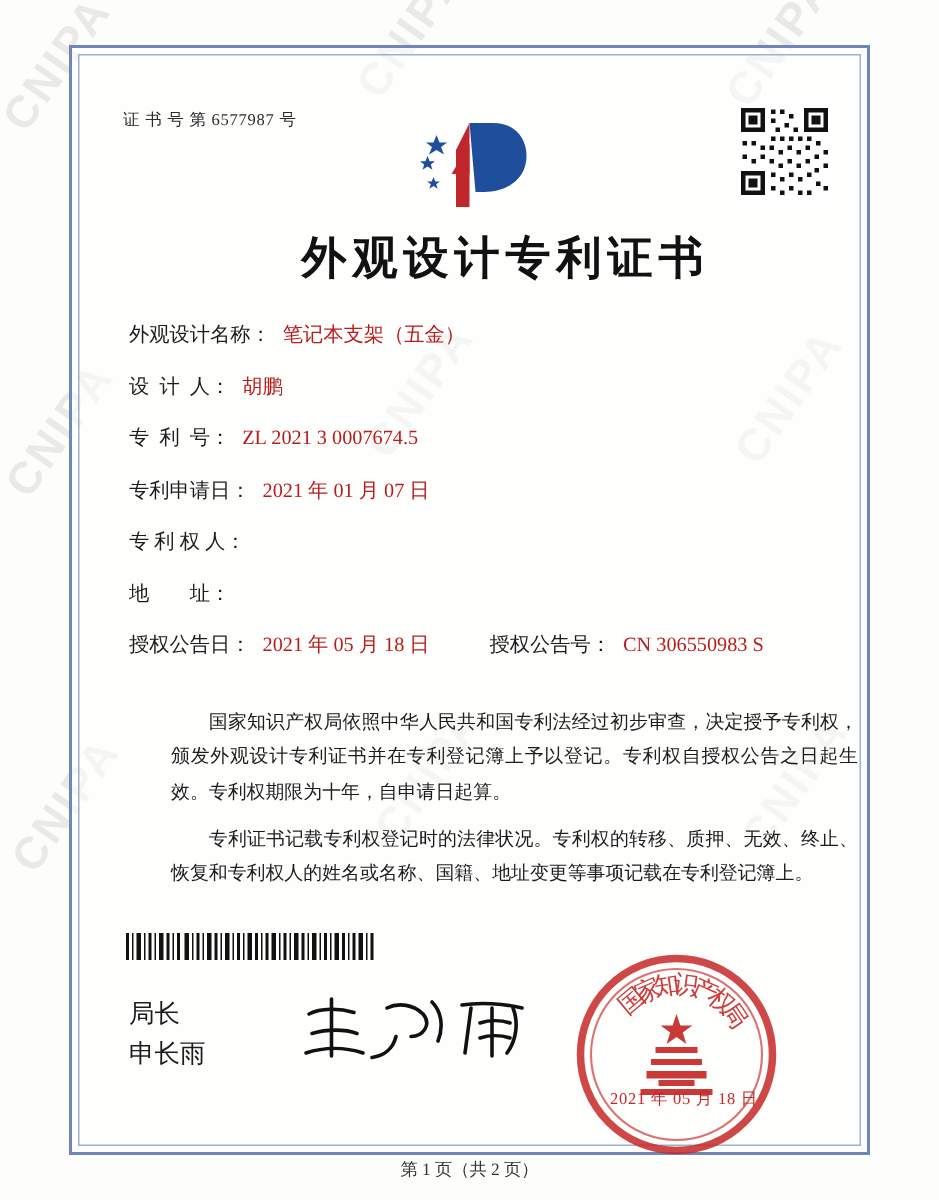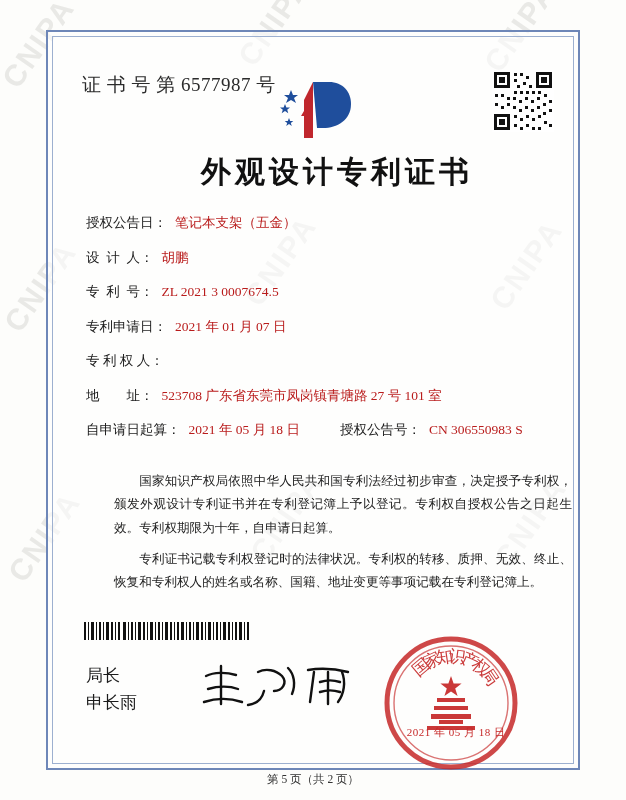--- a/index.html
+++ b/index.html
@@ -80,21 +80,21 @@
     left: 46px;
     top: 30px;
     width: 534px;
     height: 740px;
   }
 
   .cert-number {
     position: absolute;
     left: 36px;
     top: 42px;
-    font-size: 19px;
+    font-size: 11px;
     color: #2b2b2b;
     letter-spacing: 0.5px;
   }
 
   
   .emblem {
     position: absolute;
     left: 227px;
     top: 46px;
     width: 82px;
@@ -314,44 +314,43 @@
             <rect x="46" y="57" width="3" height="3"></rect>
             <rect x="57" y="54" width="3" height="3"></rect>
         </g>
       </svg>
     </div>
 
     <div class="doc-title">外观设计专利证书</div>
 
     <div class="fields">
       <div class="field-row">
-        <span class="field-label">授权公告日：</span>
+        <span class="field-label">外观设计名称：</span>
         <span class="field-value">笔记本支架（五金）</span>
       </div>
       <div class="field-row">
         <span class="field-label">设  计  人：</span>
         <span class="field-value">胡鹏</span>
       </div>
       <div class="field-row">
         <span class="field-label">专  利  号：</span>
         <span class="field-value">ZL 2021 3 0007674.5</span>
       </div>
       <div class="field-row">
         <span class="field-label">专利申请日：</span>
         <span class="field-value">2021 年 01 月 07 日</span>
       </div>
       <div class="field-row">
         <span class="field-label">专 利 权 人：</span>
       </div>
       <div class="field-row">
         <span class="field-label">地        址：</span>
-        <span class="field-value">523708  广东省东莞市凤岗镇青塘路 27 号 101 室</span>
       </div>
       <div class="field-row dual">
-        <span class="field-label">自申请日起算：</span>
+        <span class="field-label">授权公告日：</span>
         <span class="field-value">2021 年 05 月 18 日</span>
         <span class="spacer"></span>
         <span class="field-label">授权公告号：</span>
         <span class="field-value">CN 306550983 S</span>
       </div>
     </div>
 
     <div class="paragraphs">
       <p>国家知识产权局依照中华人民共和国专利法经过初步审查，决定授予专利权，颁发外观设计专利证书并在专利登记簿上予以登记。专利权自授权公告之日起生效。专利权期限为十年，自申请日起算。</p>
       <p>专利证书记载专利权登记时的法律状况。专利权的转移、质押、无效、终止、恢复和专利权人的姓名或名称、国籍、地址变更等事项记载在专利登记簿上。</p>
@@ -451,15 +450,15 @@
           <rect x="55" y="86" width="40" height="5"></rect>
           <rect x="58" y="78" width="34" height="4"></rect>
           <rect x="61" y="70" width="28" height="4"></rect>
           <rect x="63" y="92" width="24" height="4"></rect>
           <rect x="51" y="98" width="48" height="4"></rect>
         </g>
       </svg>
     </div>
     <div class="seal-date">2021 年 05 月 18 日</div>
 
-    <div class="page-foot">第 5 页（共 2 页）</div>
+    <div class="page-foot">第 1 页（共 2 页）</div>
   </div>
 </div>
 
 </body></html>

